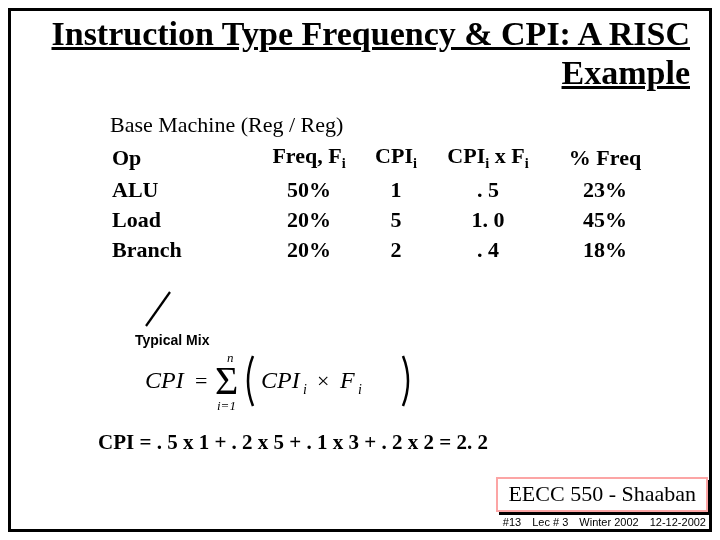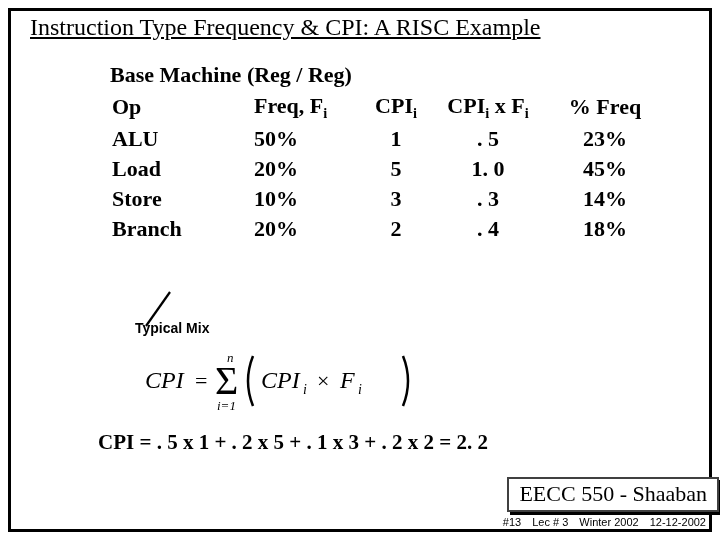--- a/index.html
+++ b/index.html
@@ -10,74 +10,74 @@
     font-family: "Times New Roman", Times, serif;
     position: relative;
     overflow: hidden;
   }
   .slide-border {
     position: absolute;
     top: 8px; left: 8px; right: 8px; bottom: 8px;
     border: 3px solid #000;
   }
   .title {
-    text-align: left;
-    font-size: 24px;
-    font-weight: normal;
+    text-align: right;
+    font-size: 34px;
+    font-weight: bold;
     text-decoration: underline;
     padding: 14px 30px 8px 30px;
     line-height: 1.15;
   }
   .content {
     padding: 12px 30px 0 110px;
   }
   .subhead {
     font-size: 22px;
-    font-weight: bold;
+    font-weight: normal;
     margin-bottom: 2px;
   }
   .tbl {
     font-size: 22px;
     font-weight: bold;
   }
   .tbl td { padding: 1px 0; }
   .c-op    { width: 140px; text-align: left; }
-  .c-freq  { width: 110px; text-align: left; }
+  .c-freq  { width: 110px; text-align: center; }
   .c-cpi   { width: 60px;  text-align: center; }
   .c-mul   { width: 120px; text-align: center; }
   .c-time  { width: 110px; text-align: center; }
   sub { font-size: 0.65em; }
   .arrow {
     position: absolute;
     left: 140px; top: 290px;
     width: 40px; height: 40px;
     pointer-events: none;
   }
   .typical {
     position: absolute;
-    left: 135px; top: 320px;
+    left: 135px; top: 332px;
     font-size: 14px;
     font-weight: bold;
     font-family: Arial, Helvetica, sans-serif;
   }
   .formula-wrap {
     position: absolute;
     left: 145px; top: 348px;
     width: 280px; height: 66px;
   }
   .calc {
     position: absolute;
     left: 98px; top: 430px;
     font-size: 21px;
     font-weight: bold;
   }
   .footer-box {
     position: absolute;
-    right: 1px; bottom: 28px;
-    border: 2px solid #404040;
+    right: 12px; bottom: 28px;
+    border: 2px solid #fca5a5;
     box-shadow: 3px 3px 0 #000;
     background: #fff;
     padding: 2px 10px 3px 10px;
     font-size: 22px;
   }
   .footer-line {
     position: absolute;
     right: 14px; bottom: 12px;
     font-size: 11px;
     font-weight: normal;
@@ -111,27 +111,20 @@
       <td class="c-time">23%</td>
     </tr>
     <tr>
       <td class="c-op">Load</td>
       <td class="c-freq">20%</td>
       <td class="c-cpi">5</td>
       <td class="c-mul">1. 0</td>
       <td class="c-time">45%</td>
     </tr>
     <tr>
-      <td class="c-op">Store</td>
-      <td class="c-freq">10%</td>
-      <td class="c-cpi">3</td>
-      <td class="c-mul">. 3</td>
-      <td class="c-time">14%</td>
-    </tr>
-    <tr>
       <td class="c-op">Branch</td>
       <td class="c-freq">20%</td>
       <td class="c-cpi">2</td>
       <td class="c-mul">. 4</td>
       <td class="c-time">18%</td>
     </tr>
   </tbody>
     </table>
 </div>
 

